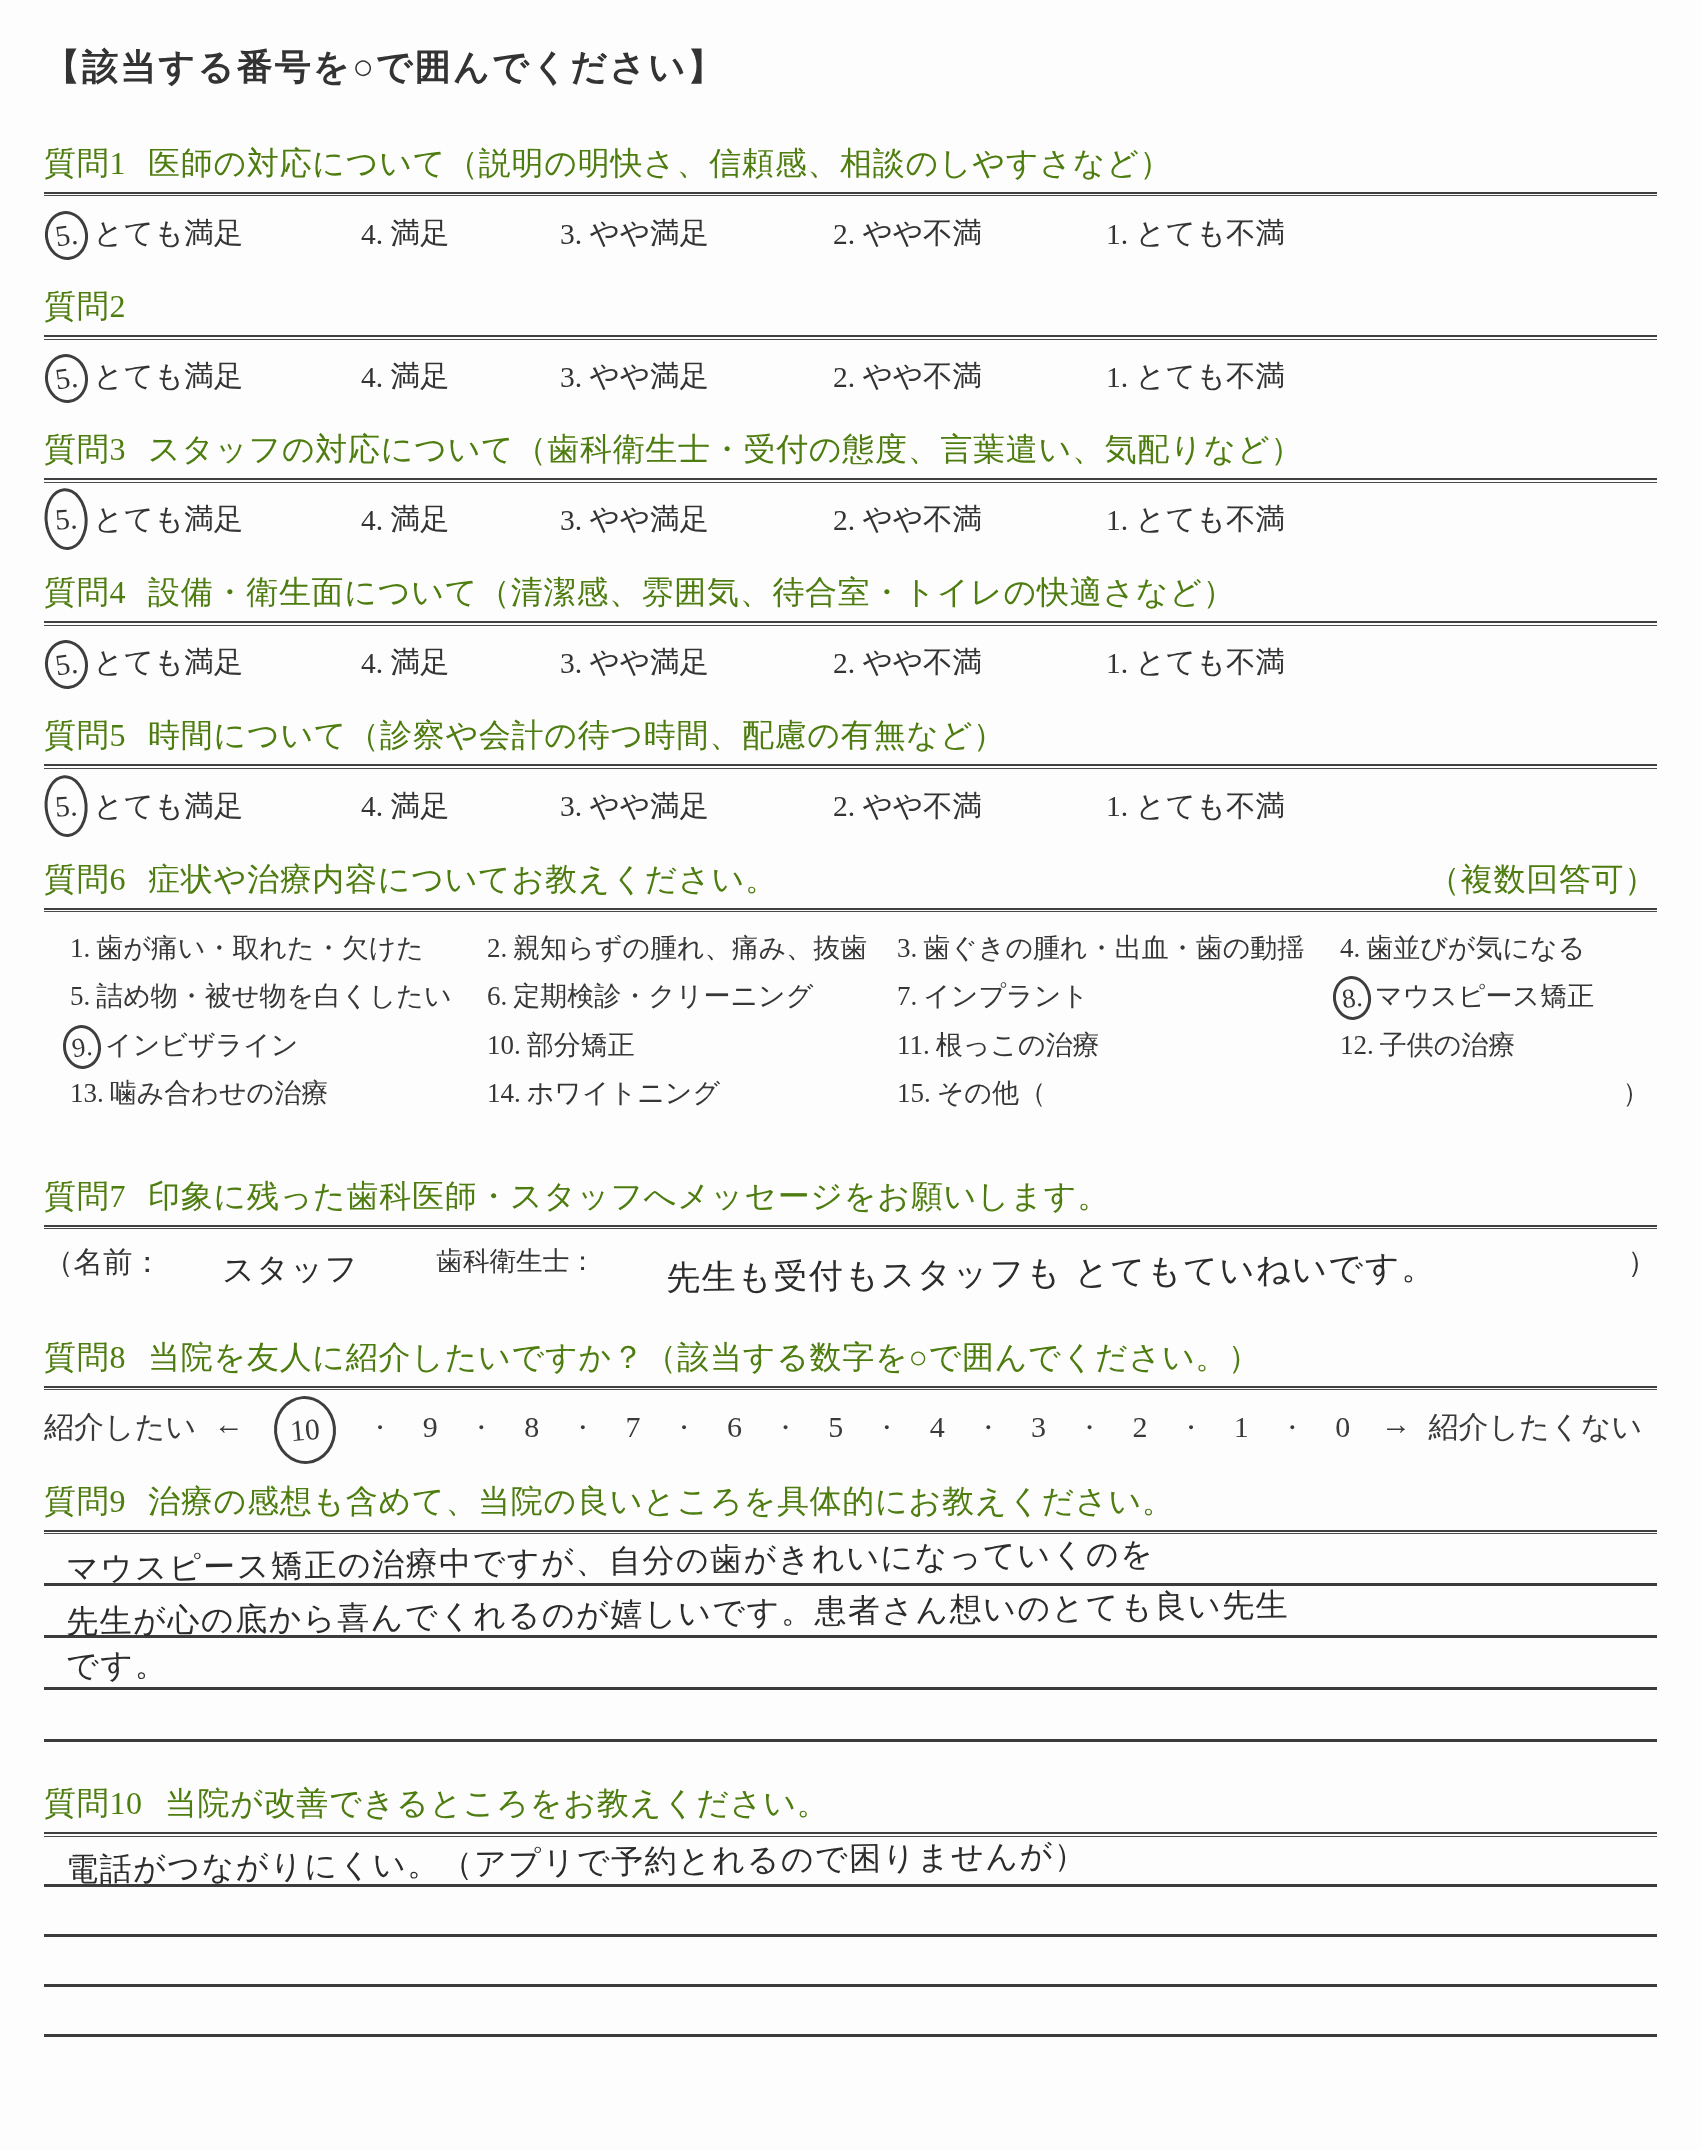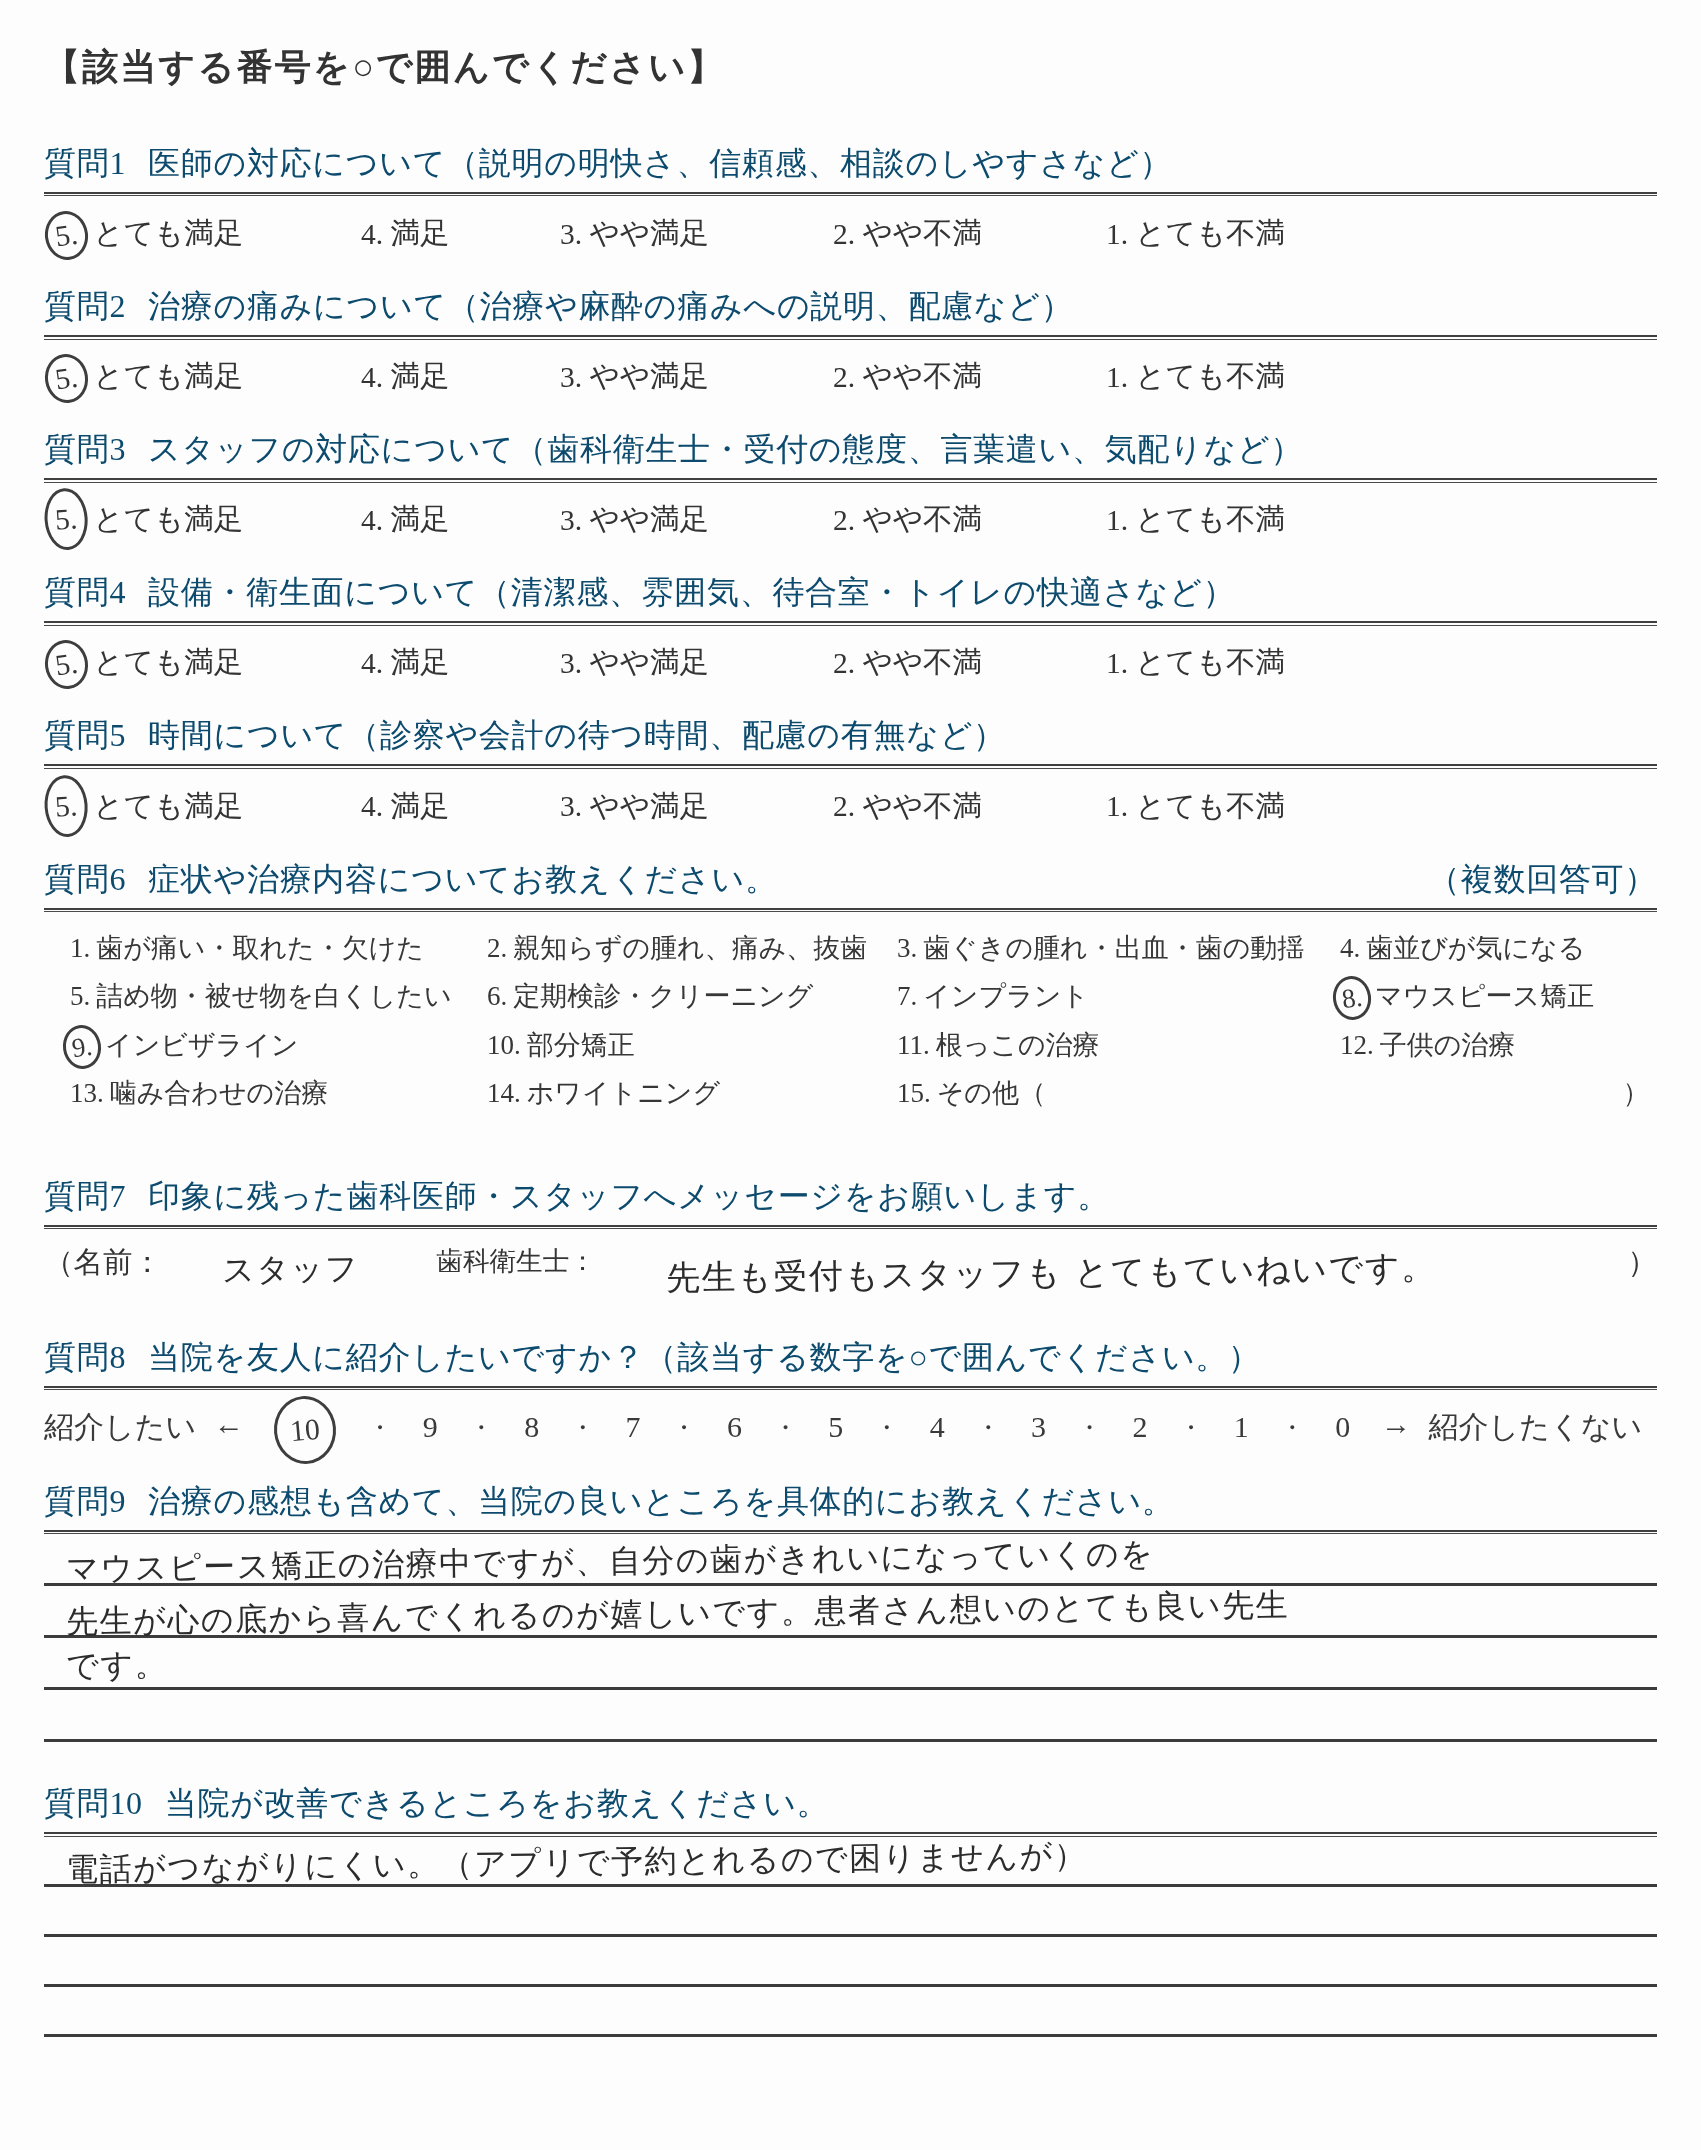--- a/index.html
+++ b/index.html
@@ -14,21 +14,21 @@
 
   .title {
     font-size:36px; font-weight:600; letter-spacing:2.2px;
     color:#333; margin:29.5px 0 29.5px 0; line-height:1.3;
   }
 
   .q-block { margin-top:32px; }
   .q-block.mt-lg { margin-top:65px; }
   .q-block.mt-md { margin-top:41px; }
 
-  .q-header { display:flex; align-items:baseline; font-size:32px; line-height:1.3; color:#0c4a6e; letter-spacing:0.7px; }
+  .q-header { display:flex; align-items:baseline; font-size:32px; line-height:1.3; color:#4d7c0f; letter-spacing:0.7px; }
   .q-no { margin-right:22px; white-space:nowrap; }
   .q-note { margin-left:auto; white-space:nowrap; }
 
   .rule {
     height:4.4px; margin-top:7.4px;
     border-top:2.2px solid #404040;
     border-bottom:1.5px solid #4a4a4a;
     box-sizing:border-box;
   }
 
@@ -124,21 +124,20 @@
       <span class="opt w5">
           <span class="num">1.</span>
           <span>とても不満</span>
         </span>
     </div>
   </section>
 
   <section class="q-block">
     <div class="q-header">
       <span class="q-no">質問2</span>
-      <span class="q-title">治療の痛みについて（治療や麻酔の痛みへの説明、配慮など）</span>
     </div>
     <div class="rule"></div>
     <div class="rating-row">
       <span class="opt w1">
         <span class="circle">
             <span>5.</span>
           </span>
         <span>とても満足</span>
       </span>
       <span class="opt w2">

